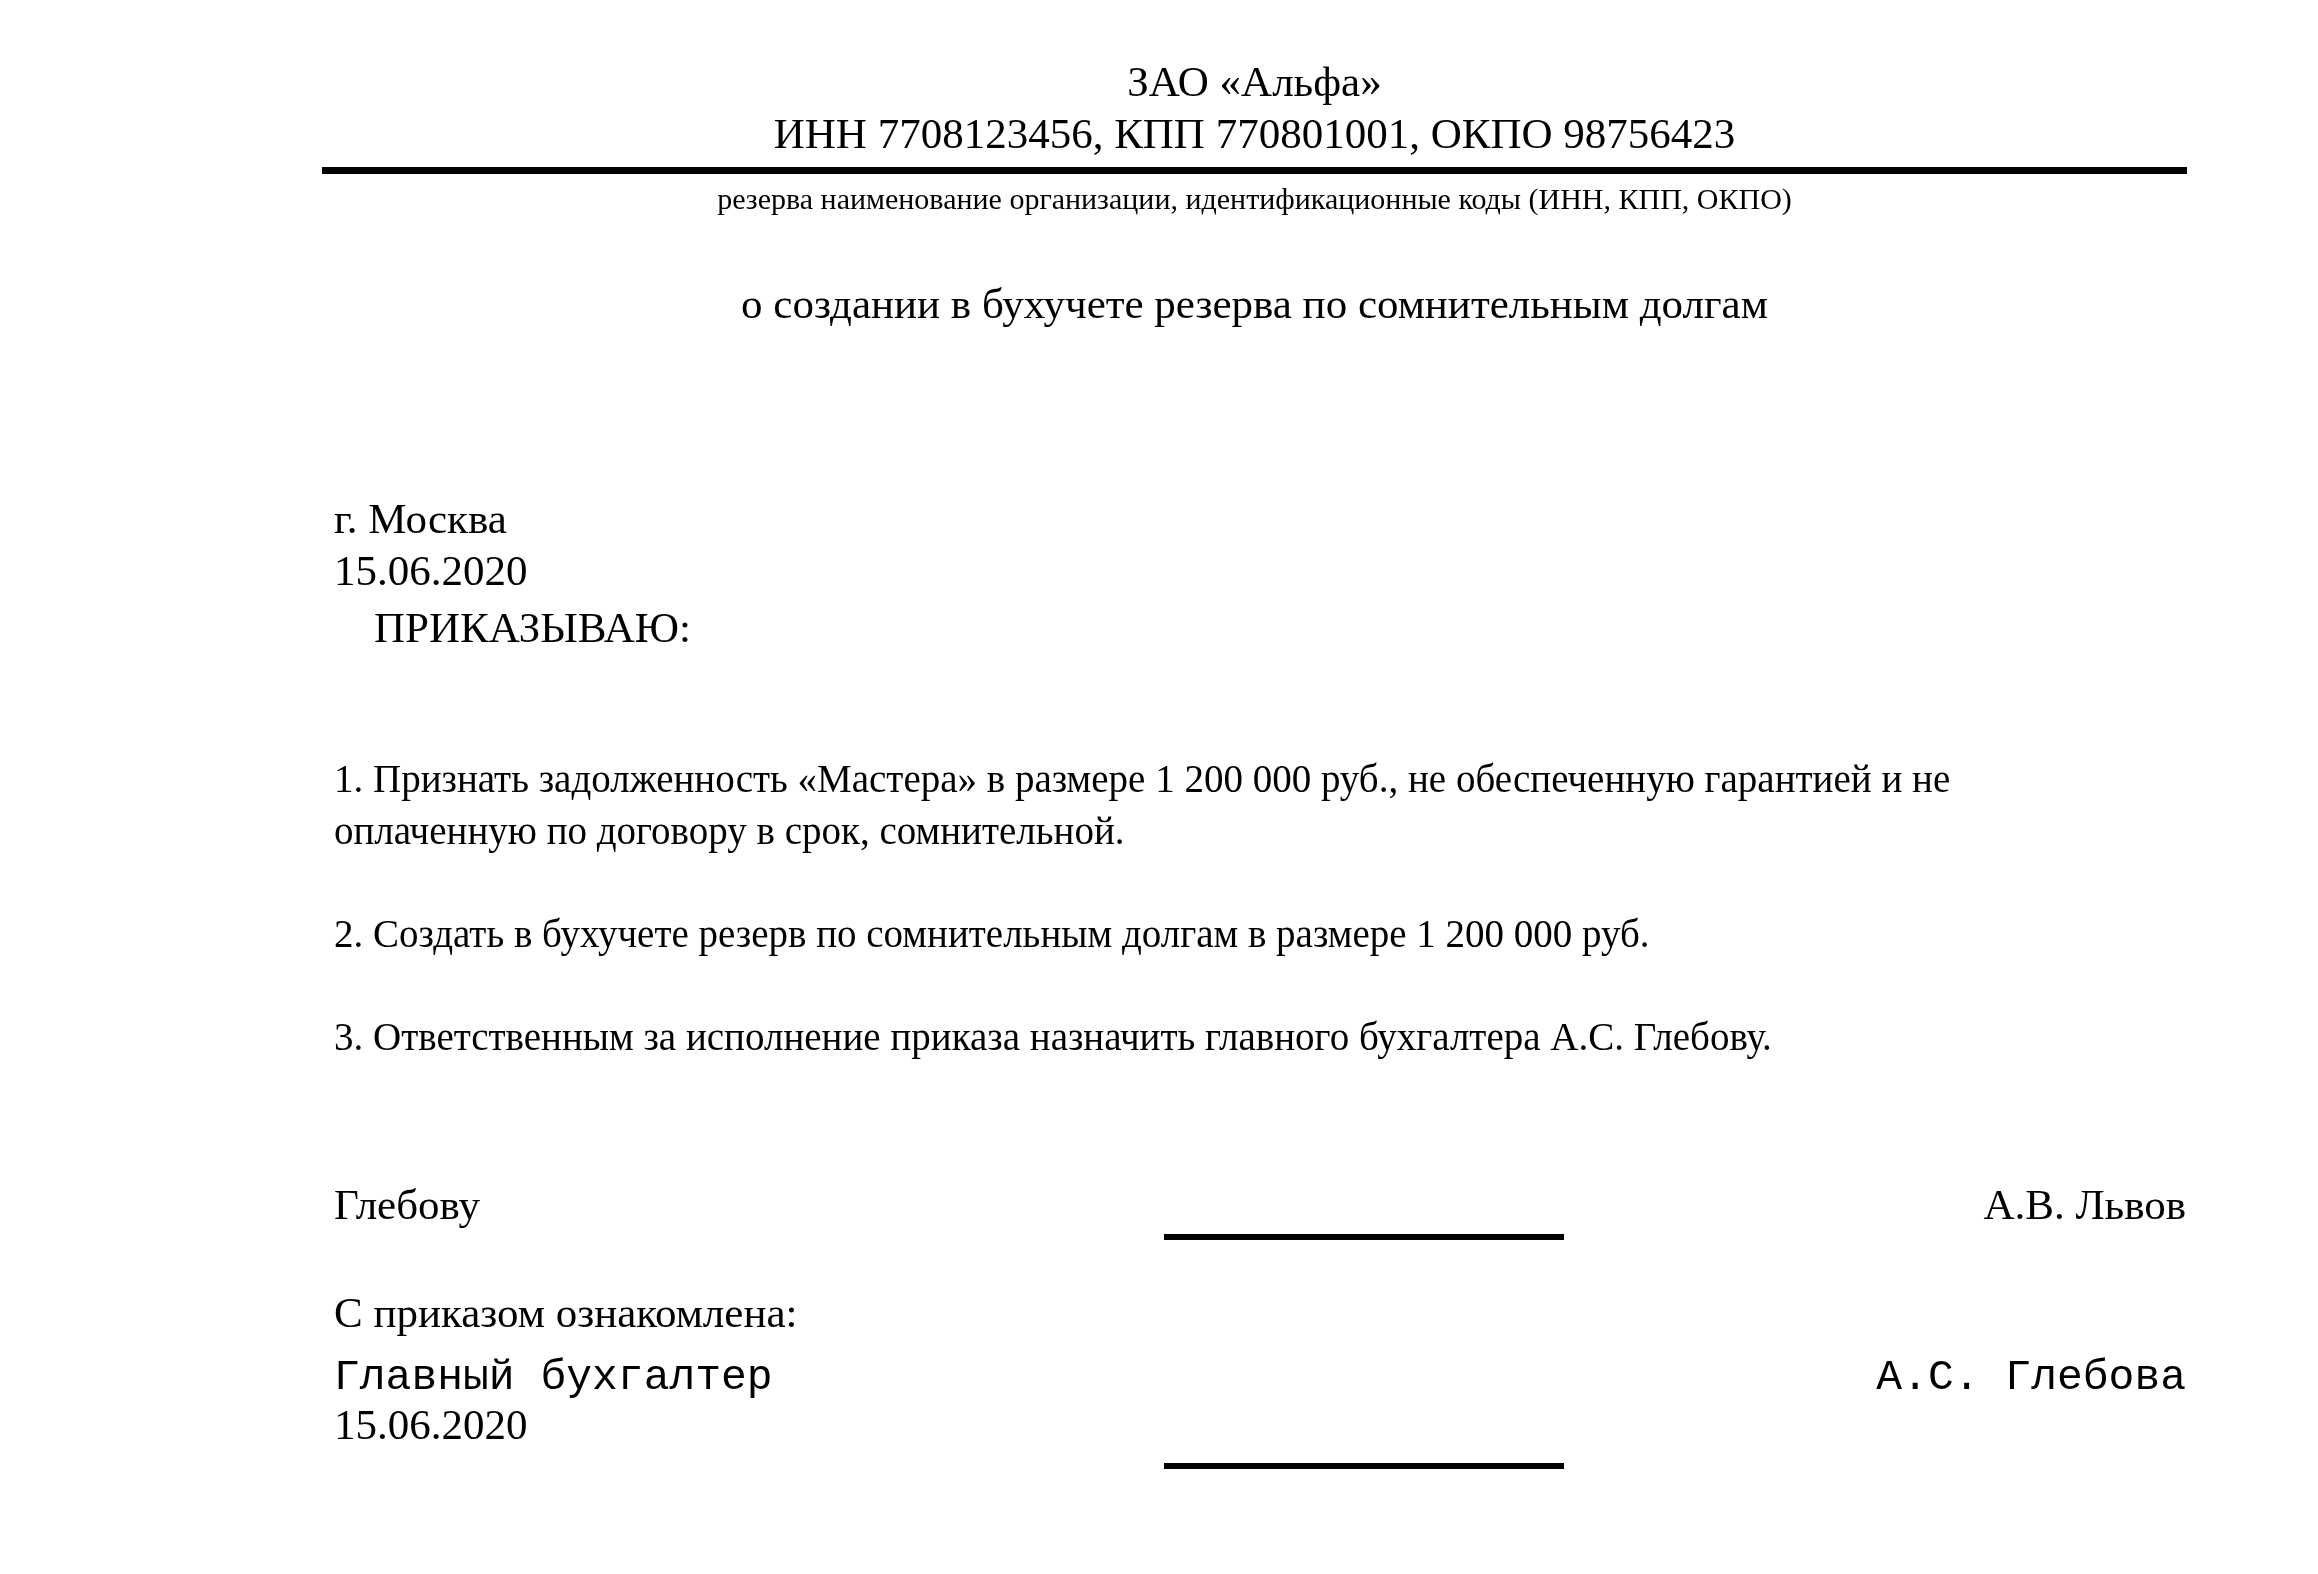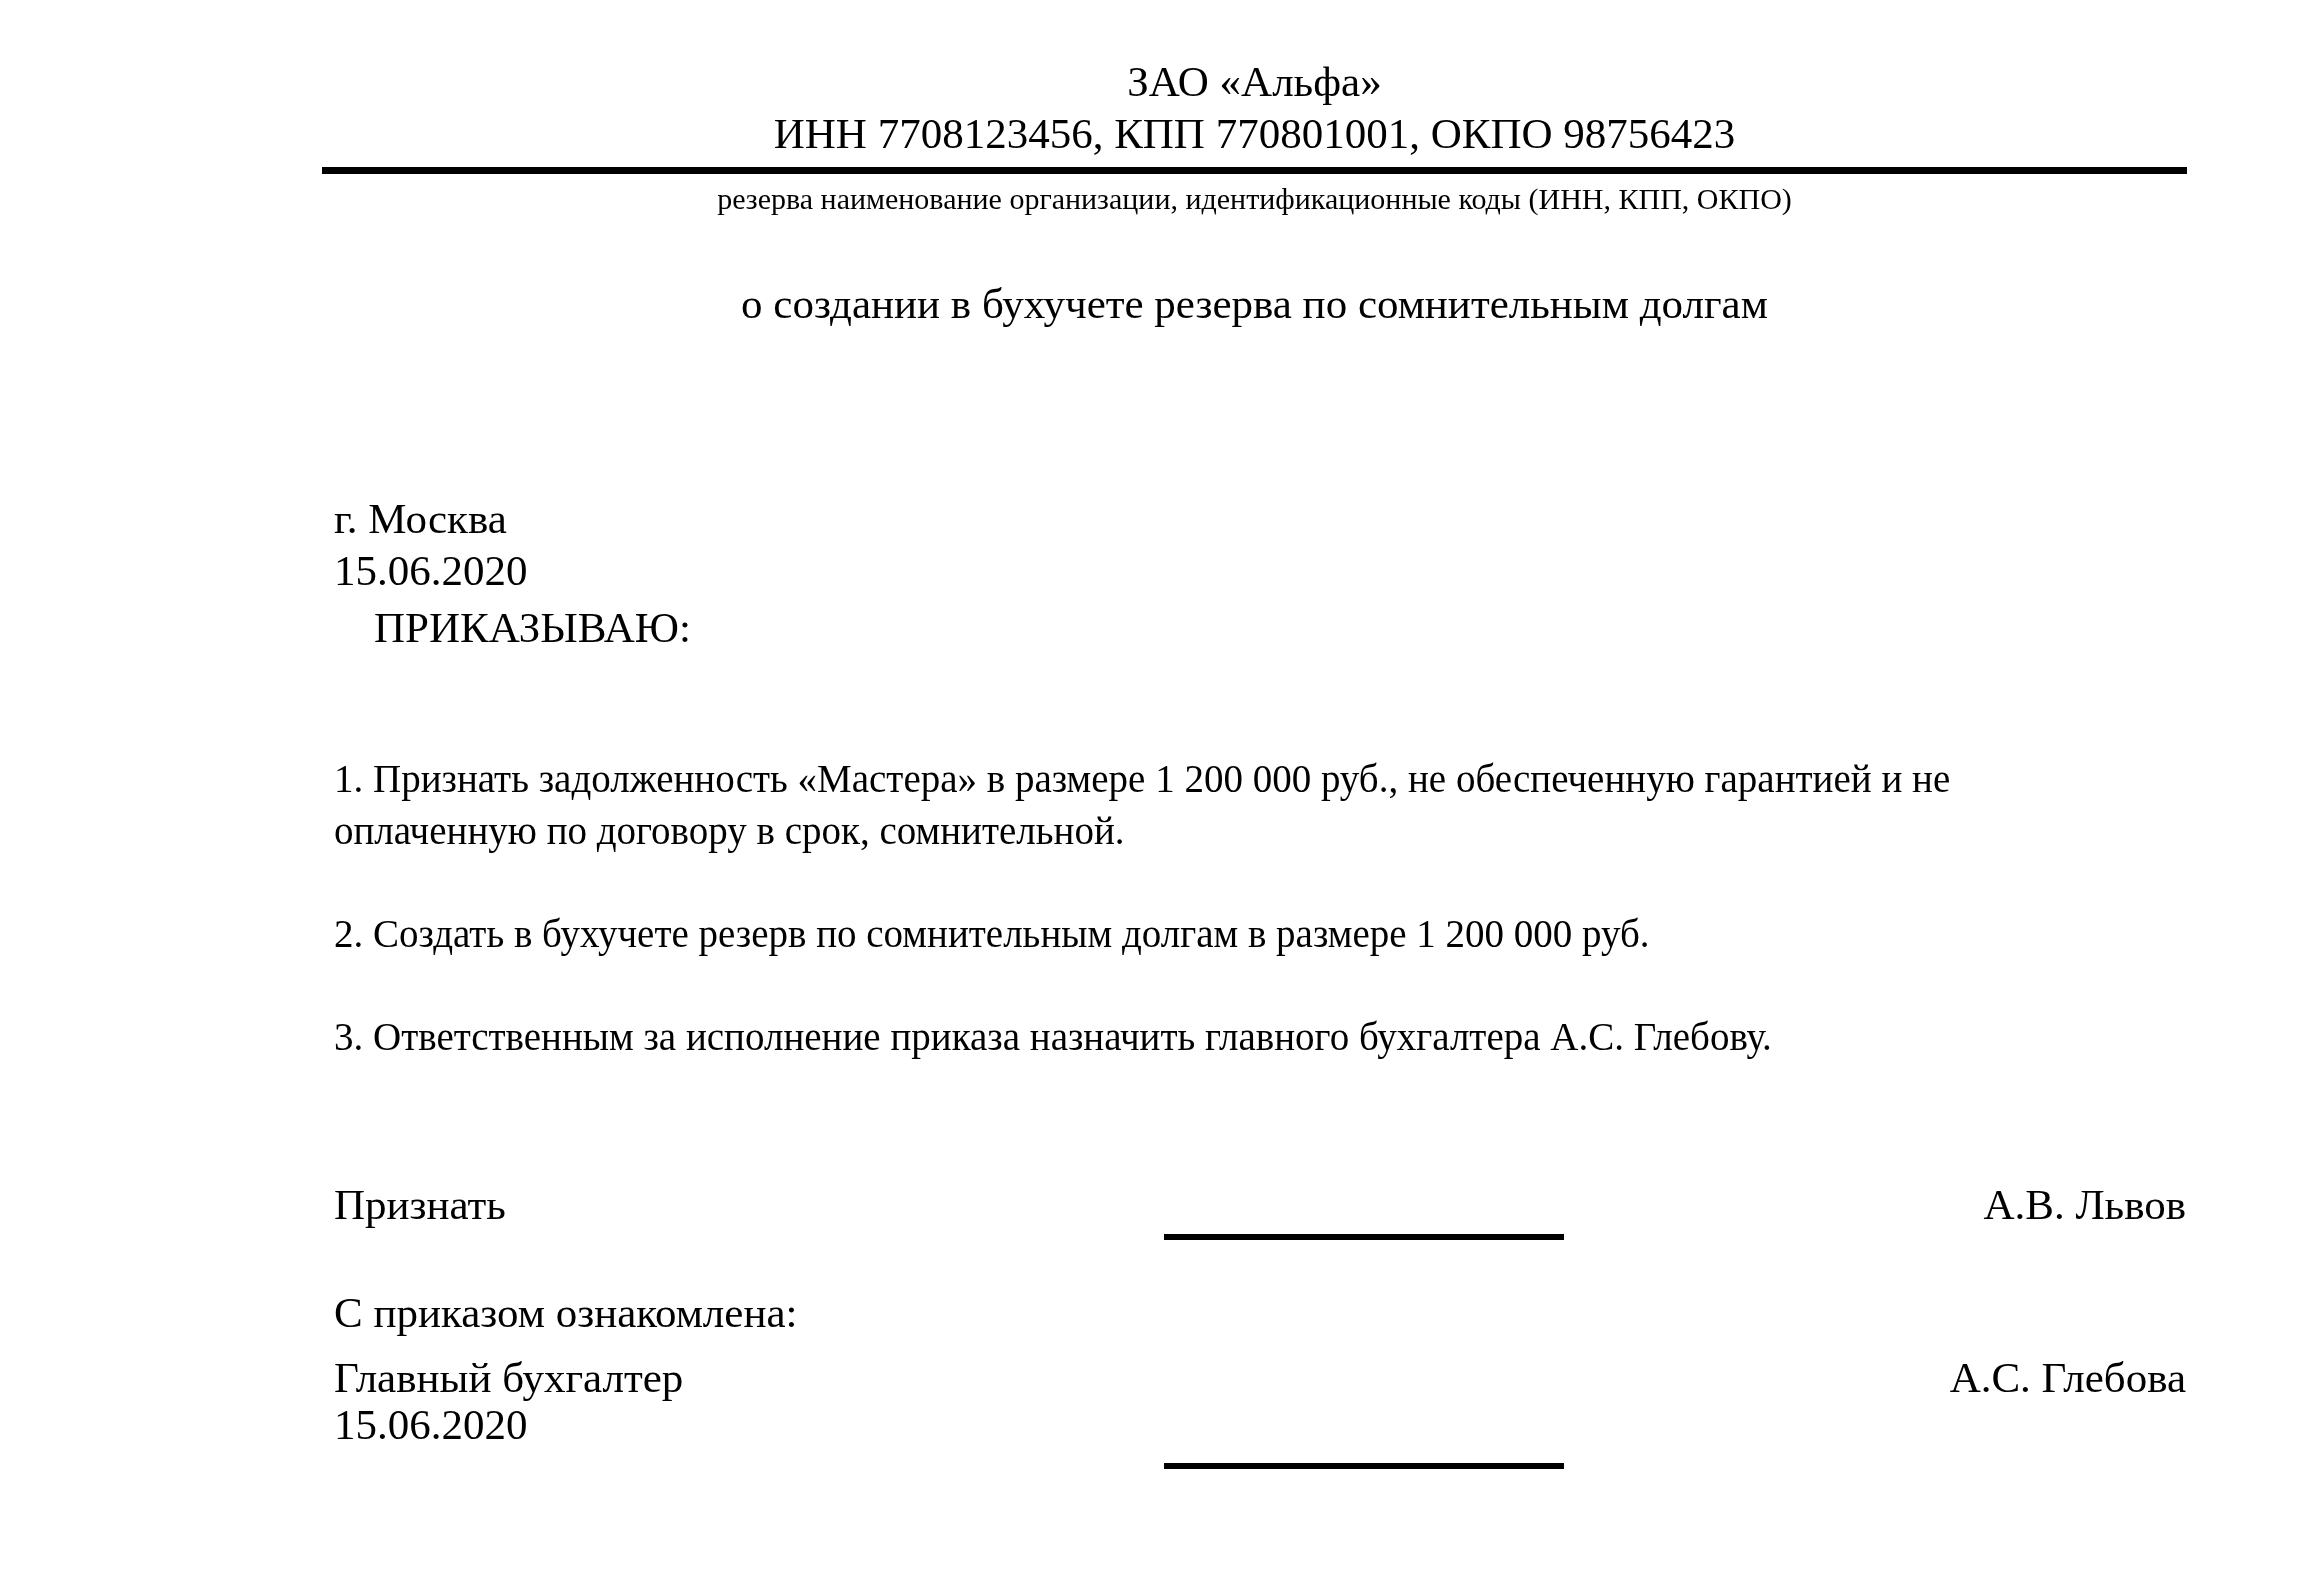--- a/index.html
+++ b/index.html
@@ -33,21 +33,21 @@
   .city-date-row { left: 334px; right: 161px; top: 493px; display: flex; justify-content: space-between; flex-direction: column; }
   .order-word { left: 374px; top: 602px; }
 
   .items-block { left: 334px; top: 753px; width: 1823px; }
   .items-block p { margin: 0; }
   .items-block p + p { margin-top: 51px; }
 
   .director-row { left: 334px; right: 161px; top: 1179px; display: flex; justify-content: space-between; }
   .signature-line-1 { left: 1164px; top: 1234px; width: 400px; height: 5.6px; background: #000000; }
   .acknowledgement { left: 334px; top: 1287px; }
-  .accountant-row { left: 334px; right: 161px; top: 1352px; display: flex; justify-content: space-between; }
+  .accountant-row { left: 334px; right: 161px; top: 1352px; display: flex; justify-content: space-between; font-family: Liberation Mono, monospace; }
   .ack-date { left: 334px; top: 1399px; }
   .signature-line-2 { left: 1164px; top: 1463px; width: 400px; height: 5.6px; background: #000000; }
 </style>
 </head>
 <body>
 
 <div class="page">
 
   <div class="abs center body-text org-header">
     <div>ЗАО «Альфа»</div>
@@ -69,21 +69,21 @@
 
   <div class="abs body-text order-word">ПРИКАЗЫВАЮ:</div>
 
   <div class="abs wrap-text items-block">
     <p>1. Признать задолженность «Мастера» в размере 1 200 000 руб., не обеспеченную гарантией и не оплаченную по договору в срок, сомнительной.</p>
     <p>2. Создать в бухучете резерв по сомнительным долгам в размере 1 200 000 руб.</p>
     <p>3. Ответственным за исполнение приказа назначить главного бухгалтера А.С. Глебову.</p>
   </div>
 
   <div class="abs body-text director-row">
-    <span>Признать</span>
+    <span>Глебову</span>
     <span>А.В. Львов</span>
   </div>
 
   <div class="abs signature-line-1"></div>
 
   <div class="abs body-text acknowledgement">С приказом ознакомлена:</div>
 
   <div class="abs body-text accountant-row">
     <span>Главный бухгалтер</span>
     <span>А.С. Глебова</span>

